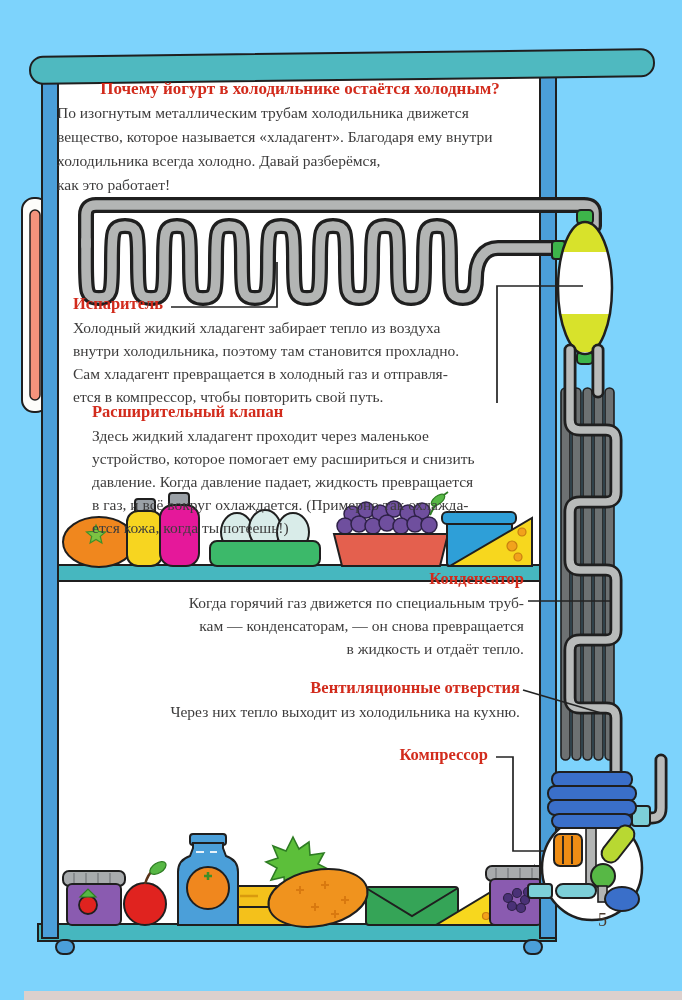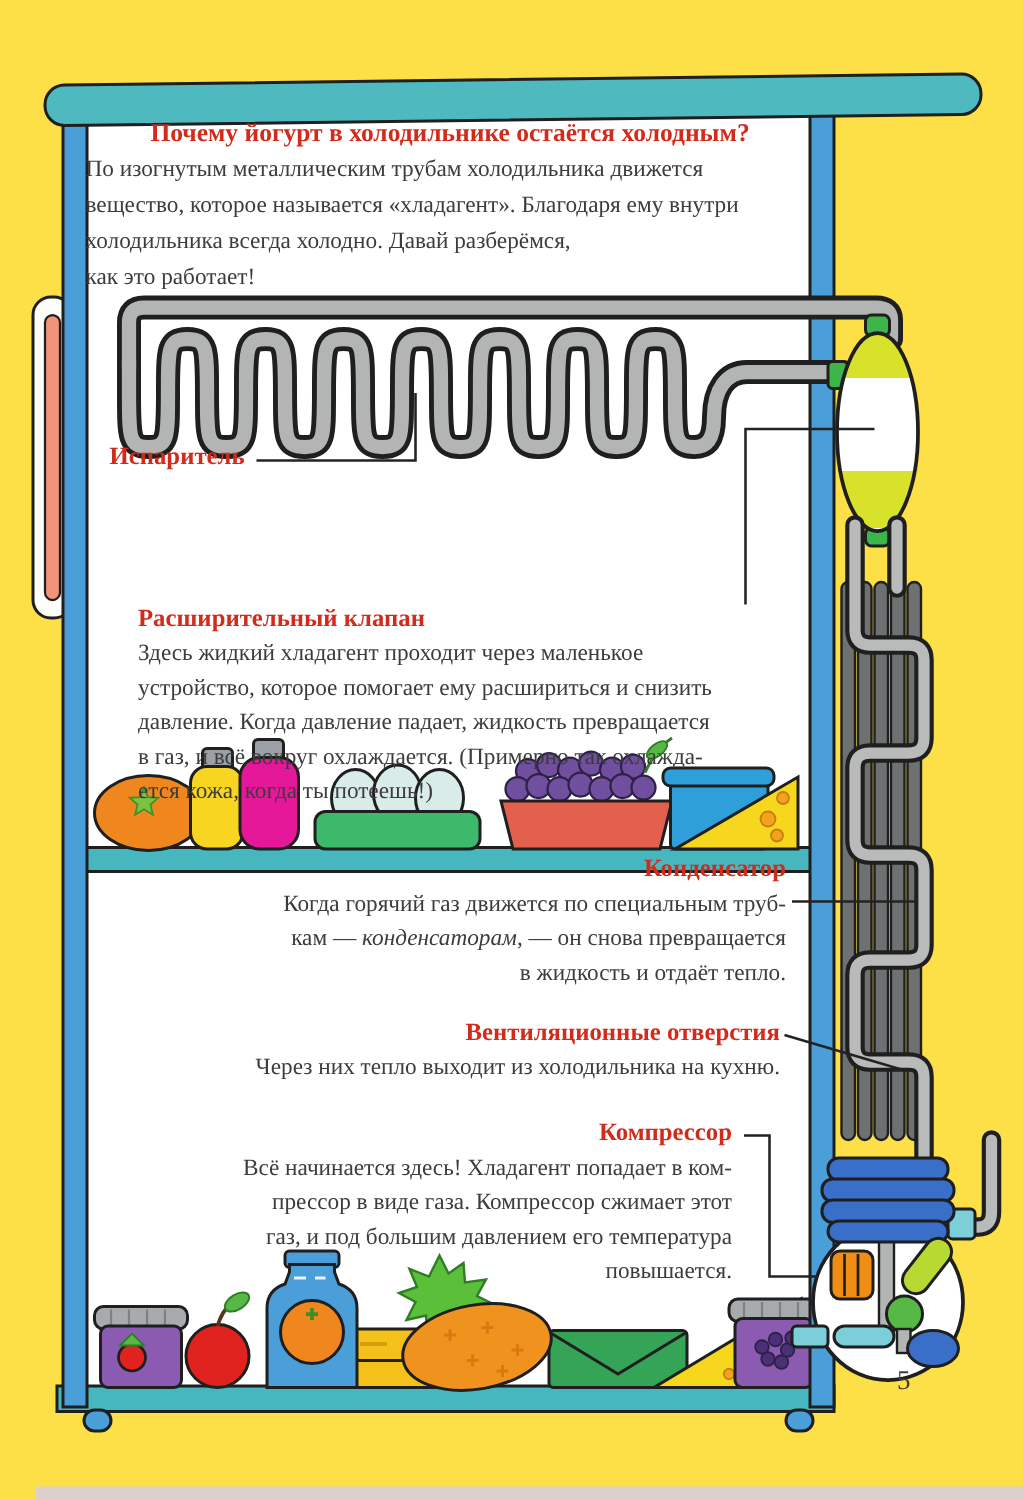--- a/index.html
+++ b/index.html
@@ -1,31 +1,31 @@
 <!DOCTYPE html>
 <html lang="ru"><head>
 <meta charset="utf-8">
 <style>
   html,body{margin:0;padding:0;background:#f4937c;}
-  .page{position:relative;width:682px;height:1000px;background:#fde047;overflow:hidden;
+  .page{position:relative;width:682px;height:1000px;background:#7dd3fc;overflow:hidden;
         font-family:"Liberation Serif","DejaVu Serif",serif;}
   svg.scene{position:absolute;left:0;top:0;}
   
   .pipe-o{fill:none;stroke:#1f1f1f;stroke-width:16;stroke-linecap:round;stroke-linejoin:round;}
   .pipe-i{fill:none;stroke:#b3b5b4;stroke-width:9.5;stroke-linecap:round;stroke-linejoin:round;}
   .cpipe-o{fill:none;stroke:#1f1f1f;stroke-width:13;stroke-linecap:round;stroke-linejoin:round;}
   .cpipe-i{fill:none;stroke:#b9bbba;stroke-width:7.5;stroke-linecap:round;stroke-linejoin:round;}
   .ptr{fill:none;stroke:#232323;stroke-width:1.7;}
   .outl{stroke:#1f1f1f;stroke-width:2;}
   
   .txt{position:absolute;color:#3d3c3c;}
   .heading{color:#d22b1c;font-weight:700;font-size:16.5px;line-height:20px;margin-bottom:2px;}
   .lines{white-space:pre-line;font-size:15.5px;line-height:23px;}
   .bodyline{font-size:15.5px;line-height:23px;}
-  .it{font-style:italic;}
+  .it{}
   .title{left:60px;top:79px;width:480px;text-align:center;font-size:17px;font-weight:700;color:#d22b1c;}
   .intro{left:57px;top:101px;width:486px;}
   .intro .lines{line-height:24px;}
   .sec-evaporator{left:73px;top:294px;width:430px;text-align:left;}
   .sec-expansion{left:92px;top:402px;width:420px;text-align:left;}
   .sec-condenser{left:124px;top:569px;width:400px;text-align:right;}
   .sec-vents{left:104px;top:678px;width:416px;text-align:right;}
   .sec-compressor{left:88px;top:745px;width:400px;text-align:right;}
   .page-number{left:598px;top:910px;width:40px;font-size:18px;color:#4a3b2f;}
   .page-edge{position:absolute;left:24px;right:0;bottom:0;height:9px;background:#dcd0cd;}
@@ -258,20 +258,24 @@
 
   <div class="txt intro">
     <div class="lines">По изогнутым металлическим трубам холодильника движется
 вещество, которое называется «хладагент». Благодаря ему внутри
 холодильника всегда холодно. Давай разберёмся,
 как это работает!</div>
   </div>
 
   <div class="txt sec-evaporator">
     <div class="heading">Испаритель</div>
+    <div class="lines">Холодный жидкий хладагент забирает тепло из воздуха
+внутри холодильника, поэтому там становится прохладно.
+Сам хладагент превращается в холодный газ и отправля-
+ется в компрессор, чтобы повторить свой путь.</div>
   </div>
 
   <div class="txt sec-expansion">
     <div class="heading">Расширительный клапан</div>
     <div class="lines">Здесь жидкий хладагент проходит через маленькое
 устройство, которое помогает ему расшириться и снизить
 давление. Когда давление падает, жидкость превращается
 в газ, и всё вокруг охлаждается. (Примерно так охлажда-
 ется кожа, когда ты потеешь!)</div>
   </div>
@@ -283,22 +287,18 @@
     <div class="bodyline">в жидкость и отдаёт тепло.</div>
   </div>
 
   <div class="txt sec-vents">
     <div class="heading">Вентиляционные отверстия</div>
     <div class="lines">Через них тепло выходит из холодильника на кухню.</div>
   </div>
 
   <div class="txt sec-compressor">
     <div class="heading">Компрессор</div>
-    <div class="lines">Всё начинается здесь! Хладагент попадает в ком-
-прессор в виде газа. Компрессор сжимает этот
-газ, и под большим давлением его температура
-повышается.</div>
   </div>
 
   <div class="txt page-number">5</div>
 
   <div class="page-edge"></div>
 </div>
 
 </body></html>

